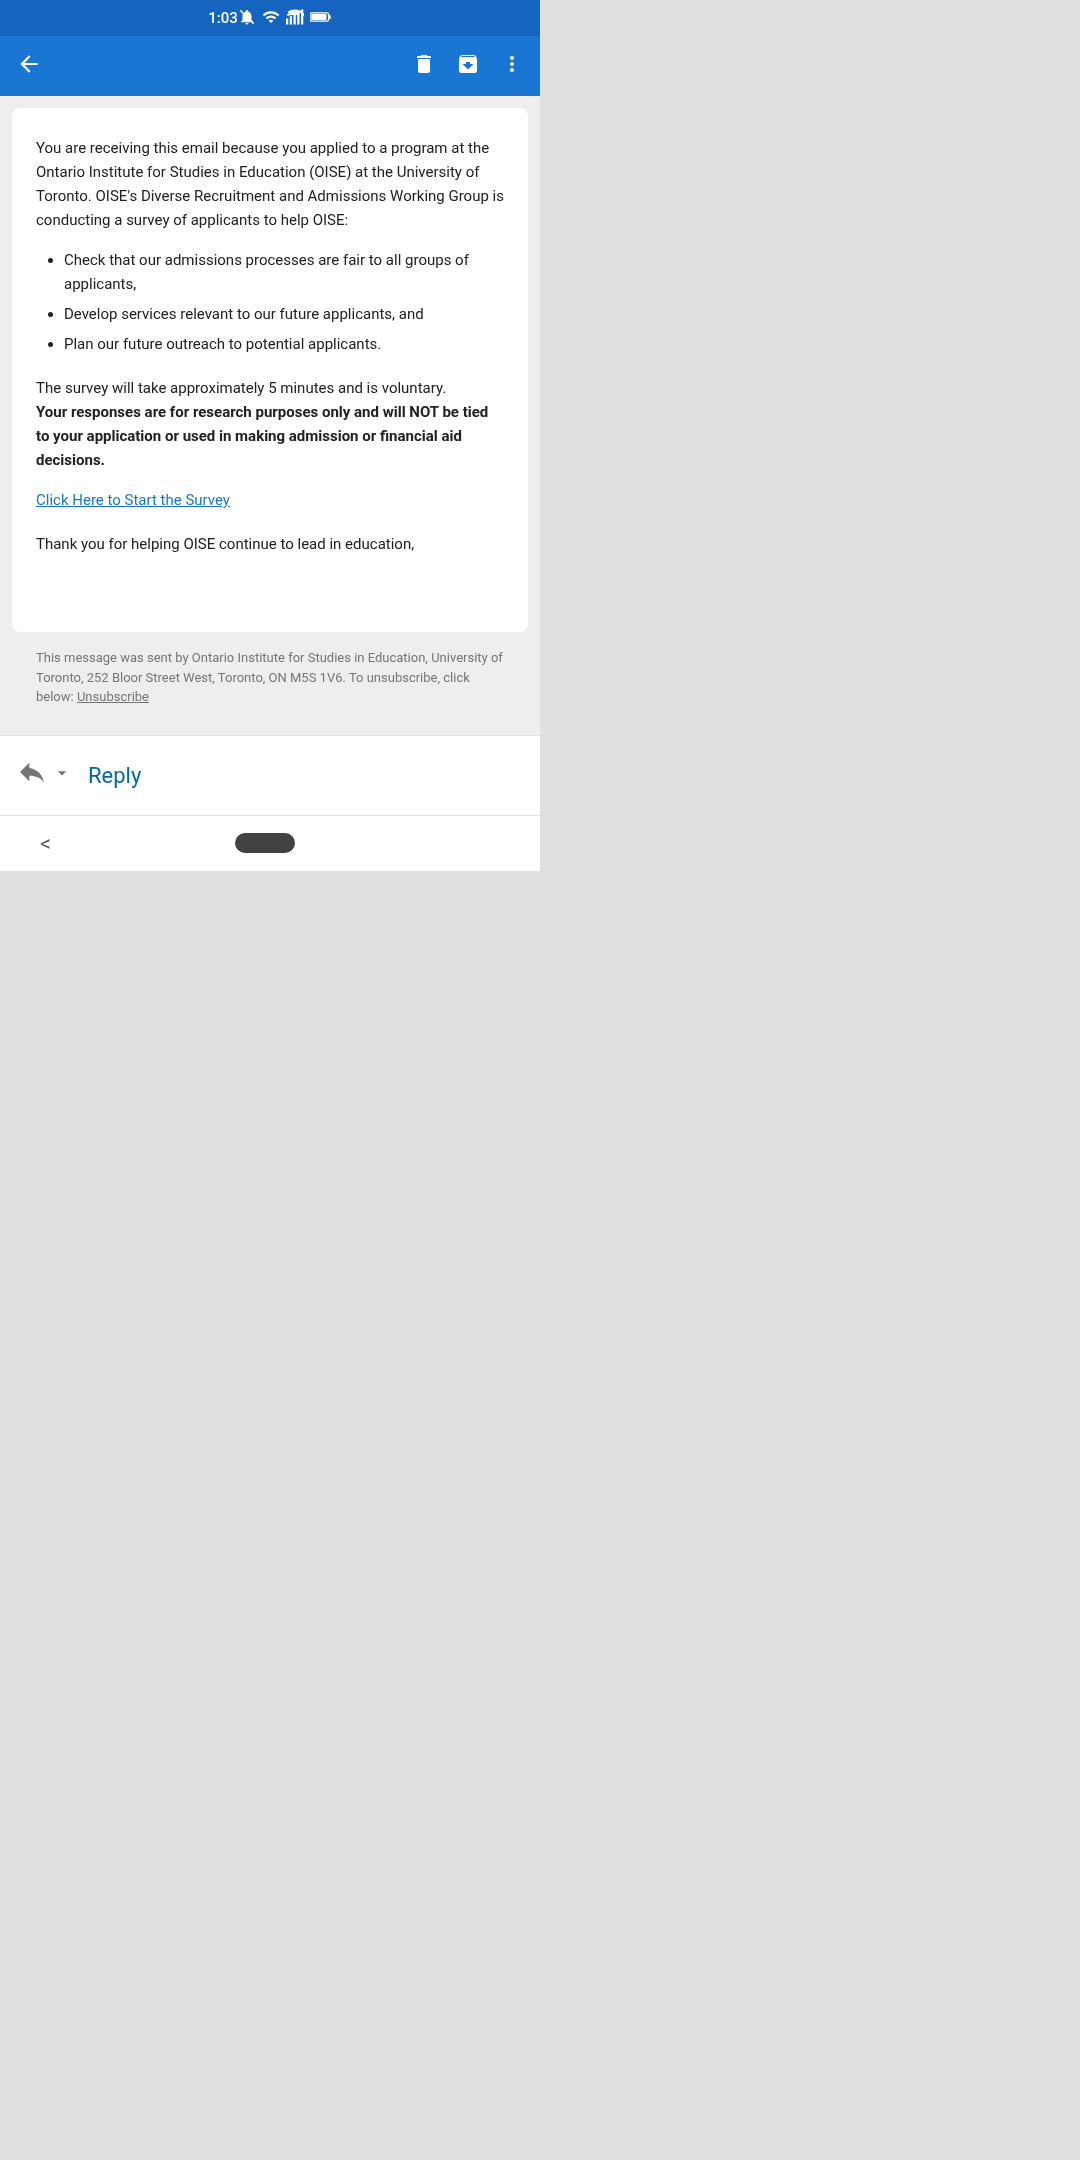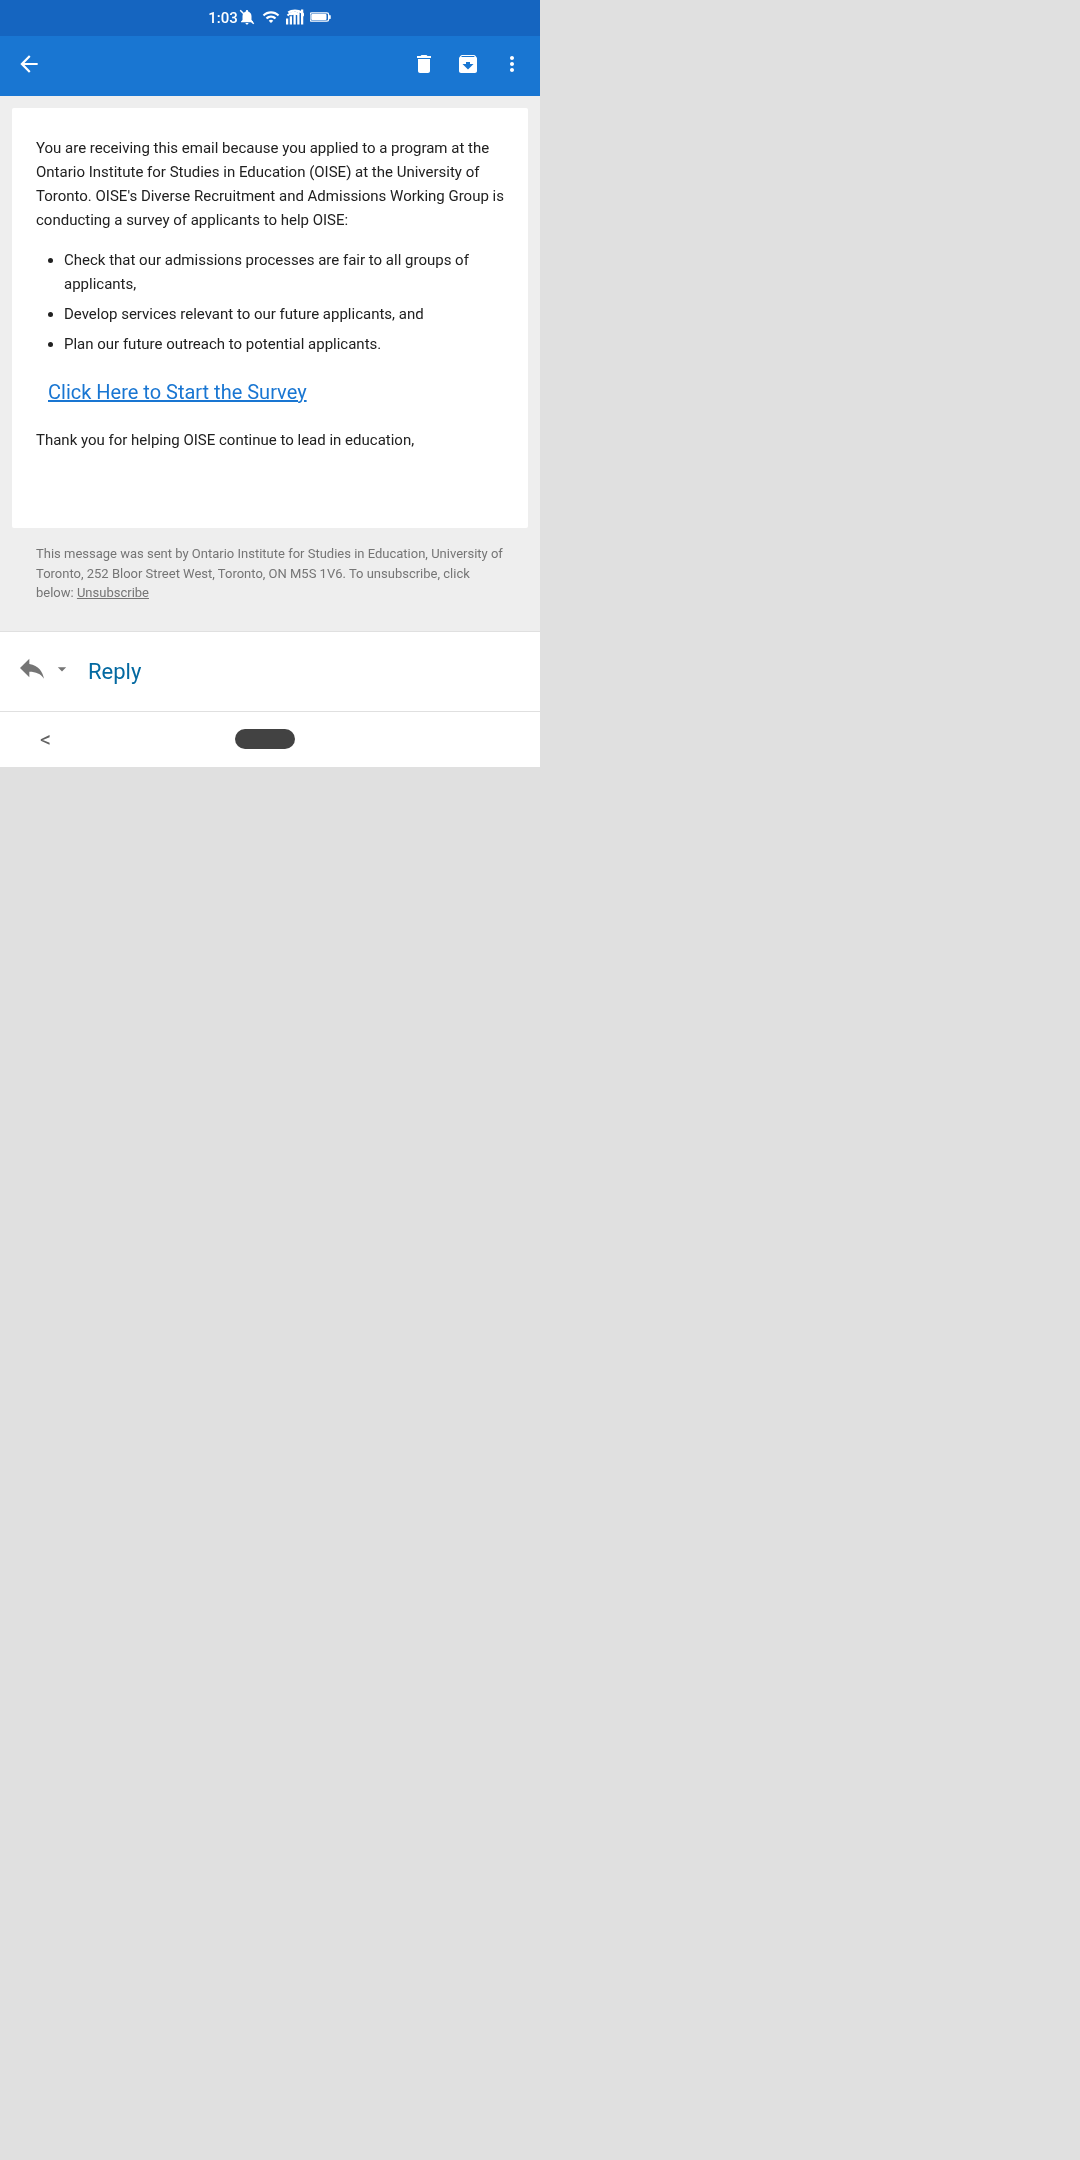--- a/index.html
+++ b/index.html
@@ -63,21 +63,21 @@
     }
 
     
     .email-scroll-area {
       background: #eeeeee;
       padding: 12px;
     }
 
     .email-card {
       background: white;
-      border-radius: 2px;
+      border-radius: 8px;
       padding: 28px 24px 60px 24px;
       margin-bottom: 0;
     }
 
     .email-body {
       color: #212121;
       font-size: 15px;
       line-height: 1.6;
     }
 
@@ -95,23 +95,22 @@
 
     .email-body a {
       color: #1976D2;
       text-decoration: underline;
     }
 
     .survey-link {
       display: block;
       color: #1976D2;
       text-decoration: underline;
-      font-size: 20px;
+      font-size: 15px;
       margin-bottom: 20px;
-      margin-left: 12px;
     }
 
     
     .email-footer {
       background: #eeeeee;
       padding: 16px 24px 16px 24px;
       color: #757575;
       font-size: 13px;
       line-height: 1.5;
     }
@@ -243,20 +242,25 @@
   <div class="email-card">
     <div class="email-body">
       <p>You are receiving this email because you applied to a program at the Ontario Institute for Studies in Education (OISE) at the University of Toronto. OISE's Diverse Recruitment and Admissions Working Group is conducting a survey of applicants to help OISE:</p>
 
       <ul>
         <li>Check that our admissions processes are fair to all groups of applicants,</li>
         <li>Develop services relevant to our future applicants, and</li>
         <li>Plan our future outreach to potential applicants.</li>
       </ul>
 
+      <p>
+        <span>The survey will take approximately 5 minutes and is voluntary.</span>
+        <br>
+        <strong>Your responses are for research purposes only and will NOT be tied to your application or used in making admission or financial aid decisions.</strong>
+      </p>
 
       <a class="survey-link" href="#">Click Here to Start the Survey</a>
 
 
       <p>Thank you for helping OISE continue to lead in education,</p>
 
     </div>
   </div>
 
   <div class="email-footer">

